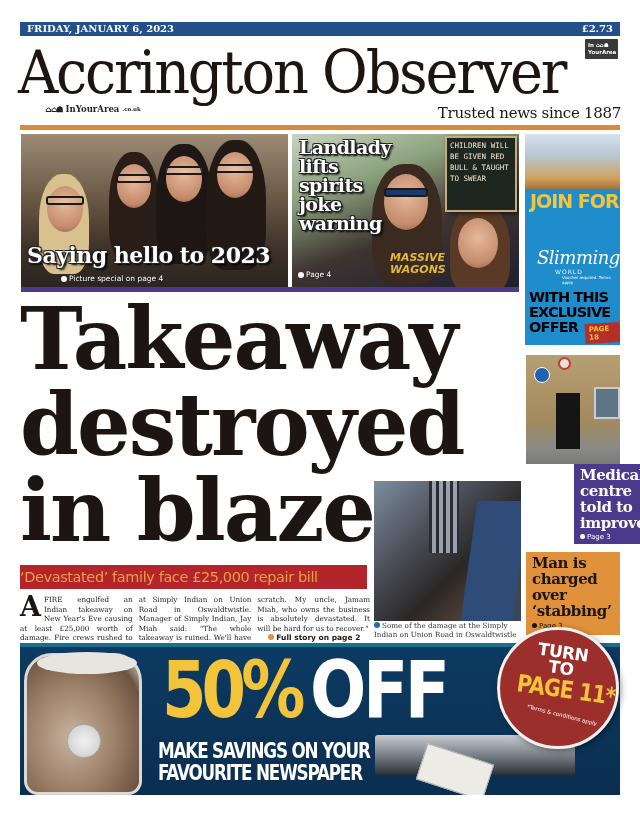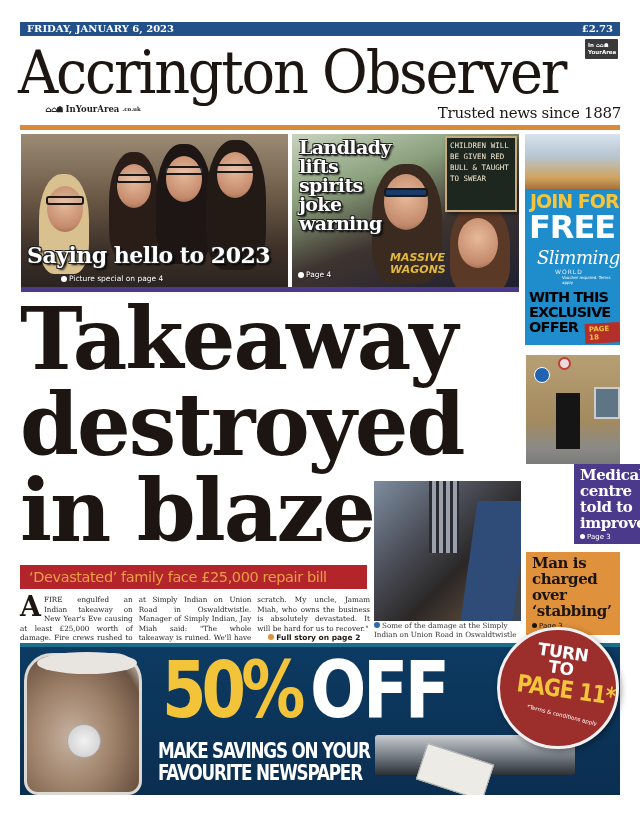--- a/index.html
+++ b/index.html
@@ -84,21 +84,21 @@
   .headline { left: 20px; top: 296px; width: 500px; font-family: "DejaVu Serif", serif; font-weight: bold; color: #1d1511;
     font-size: 86px; line-height: 86px; letter-spacing: -2px; transform: scaleX(0.98); transform-origin: left top; }
 
   .fire-photo { left: 374px; top: 481px; width: 147px; height: 140px; overflow: hidden;
     background: linear-gradient(135deg, #7d8da0 0%, #4b4e58 35%, #2a2726 60%, #514236 80%, #36475e 100%); }
   .fire-bars { position: absolute; left: 55px; top: 0; width: 30px; height: 72px;
     background: repeating-linear-gradient(90deg, #2a2c32 0 3px, #9aa1ac 3px 7px); }
   .fire-carpet { position: absolute; right: 0; top: 20px; width: 52px; height: 120px; background: #2f4c79; transform: skewX(-8deg); }
 
   .standfirst { left: 20px; top: 565px; width: 347px; height: 24px; background: #b3242b; color: #e9a046;
-    font-family: "DejaVu Sans", sans-serif; font-size: 14.5px; line-height: 24px; padding-left: 9px; letter-spacing: -0.4px; white-space: nowrap; }
+    font-family: "DejaVu Sans", sans-serif; font-size: 14.5px; line-height: 24px; padding-left: 0; letter-spacing: -0.4px; white-space: nowrap; }
 
   .body-cols { left: 20px; top: 595px; width: 350px; display: flex; gap: 6px;
     font-family: "DejaVu Serif", serif; font-size: 7.2px; line-height: 9.5px; color: #222; }
   .body-col { width: 113px; text-align: justify; }
   .dropcap { float: left; font-family: "DejaVu Serif", serif; font-weight: bold; font-size: 27px; line-height: 22px; margin-right: 3px; margin-top: 1px; color: #1d1511; }
   .fullstory { font-family: "DejaVu Sans", sans-serif; font-weight: bold; font-size: 7.5px; color: #1d1511; margin-left: 11px; }
   .odot { display: inline-block; width: 6px; height: 6px; border-radius: 50%; background: #e0913c; margin-right: 2px; }
   .caption { left: 374px; top: 622px; width: 147px; font-family: "DejaVu Serif", serif; font-size: 7.2px; line-height: 8.5px; color: #333; }
   .bluedot { display: inline-block; width: 6px; height: 6px; border-radius: 50%; background: #2a6bb0; margin-right: 2px; }
 
@@ -183,21 +183,20 @@
     <div>joke</div>
     <div>warning</div>
   </div>
   <div class="abs p2-sub"><span class="dot"></span><span>Page 4</span></div>
 </div>
 <div class="abs purpleband"></div>
 
 <div class="abs sw-ad">
   <div class="abs sw-photo"></div>
   <div class="abs sw-join">JOIN FOR</div>
-  <div class="abs sw-free">FREE</div>
   <div class="abs sw-slim">Slimming</div>
   <div class="abs sw-world">WORLD</div>
   <div class="abs sw-voucher" style="width:50px;">Voucher required. Terms apply</div>
   <div class="abs sw-with">
     <div>WITH THIS</div>
     <div>EXCLUSIVE</div>
     <div>OFFER</div>
   </div>
   <div class="abs sw-page">PAGE 18</div>
 </div>

